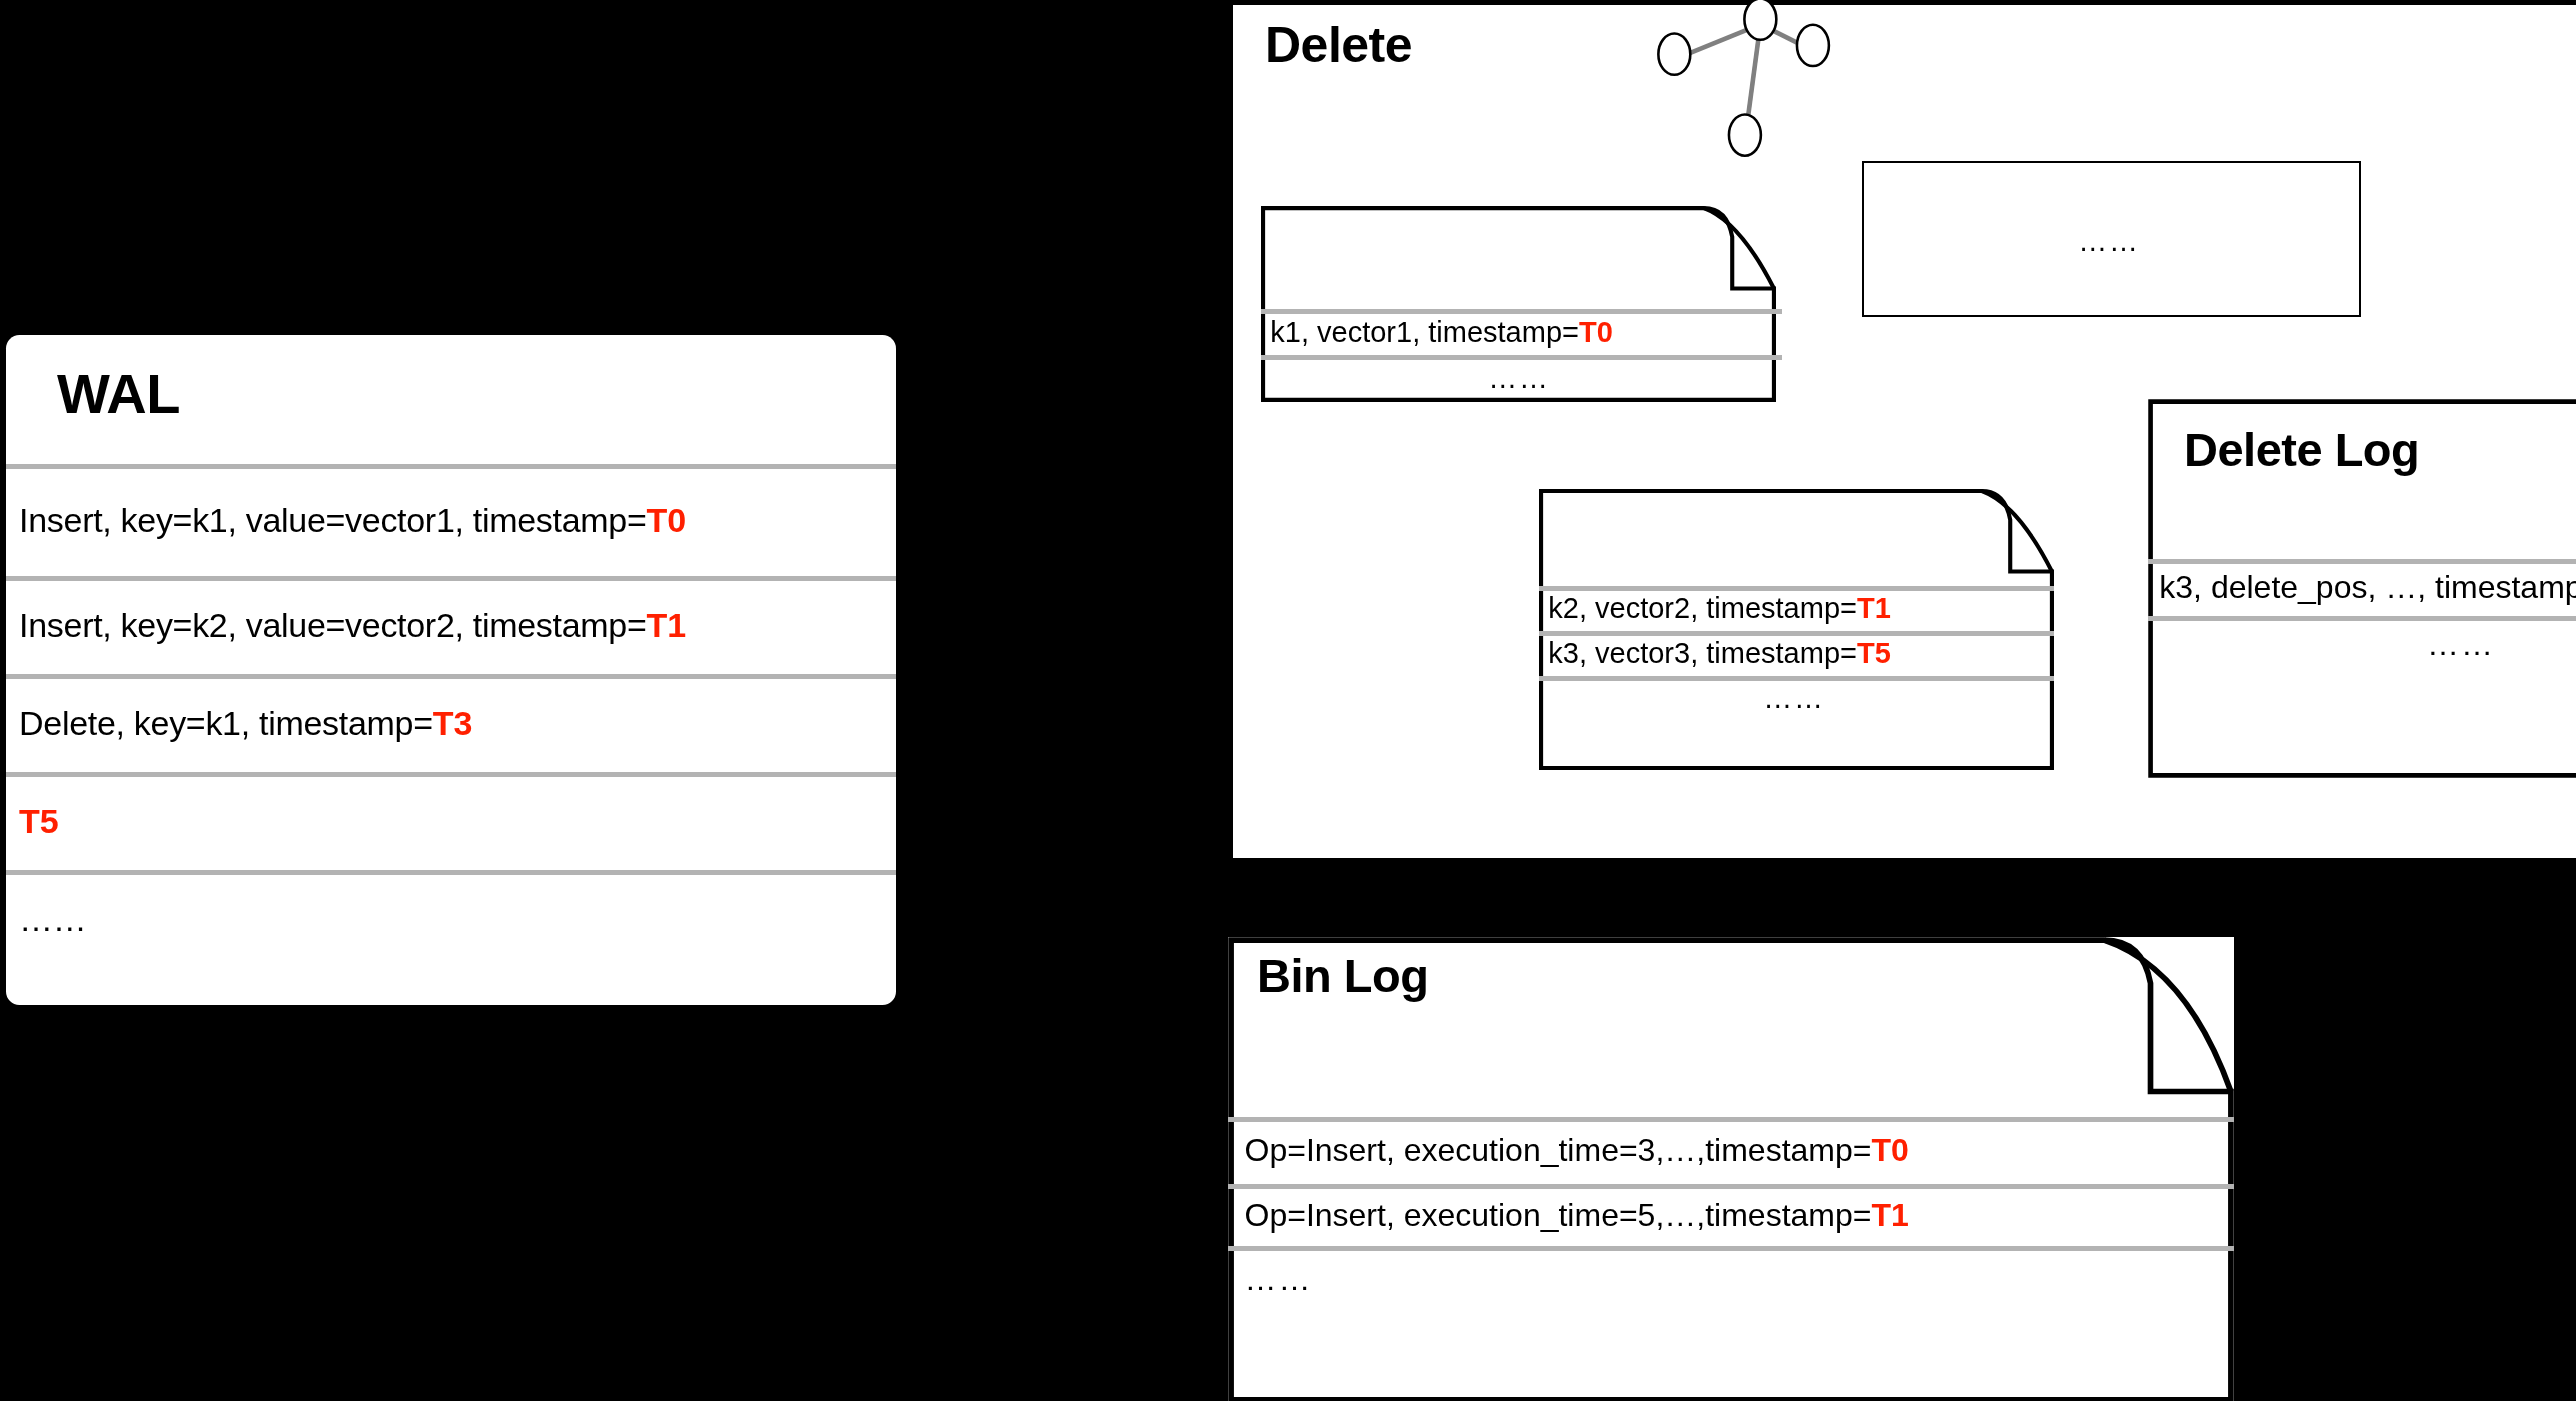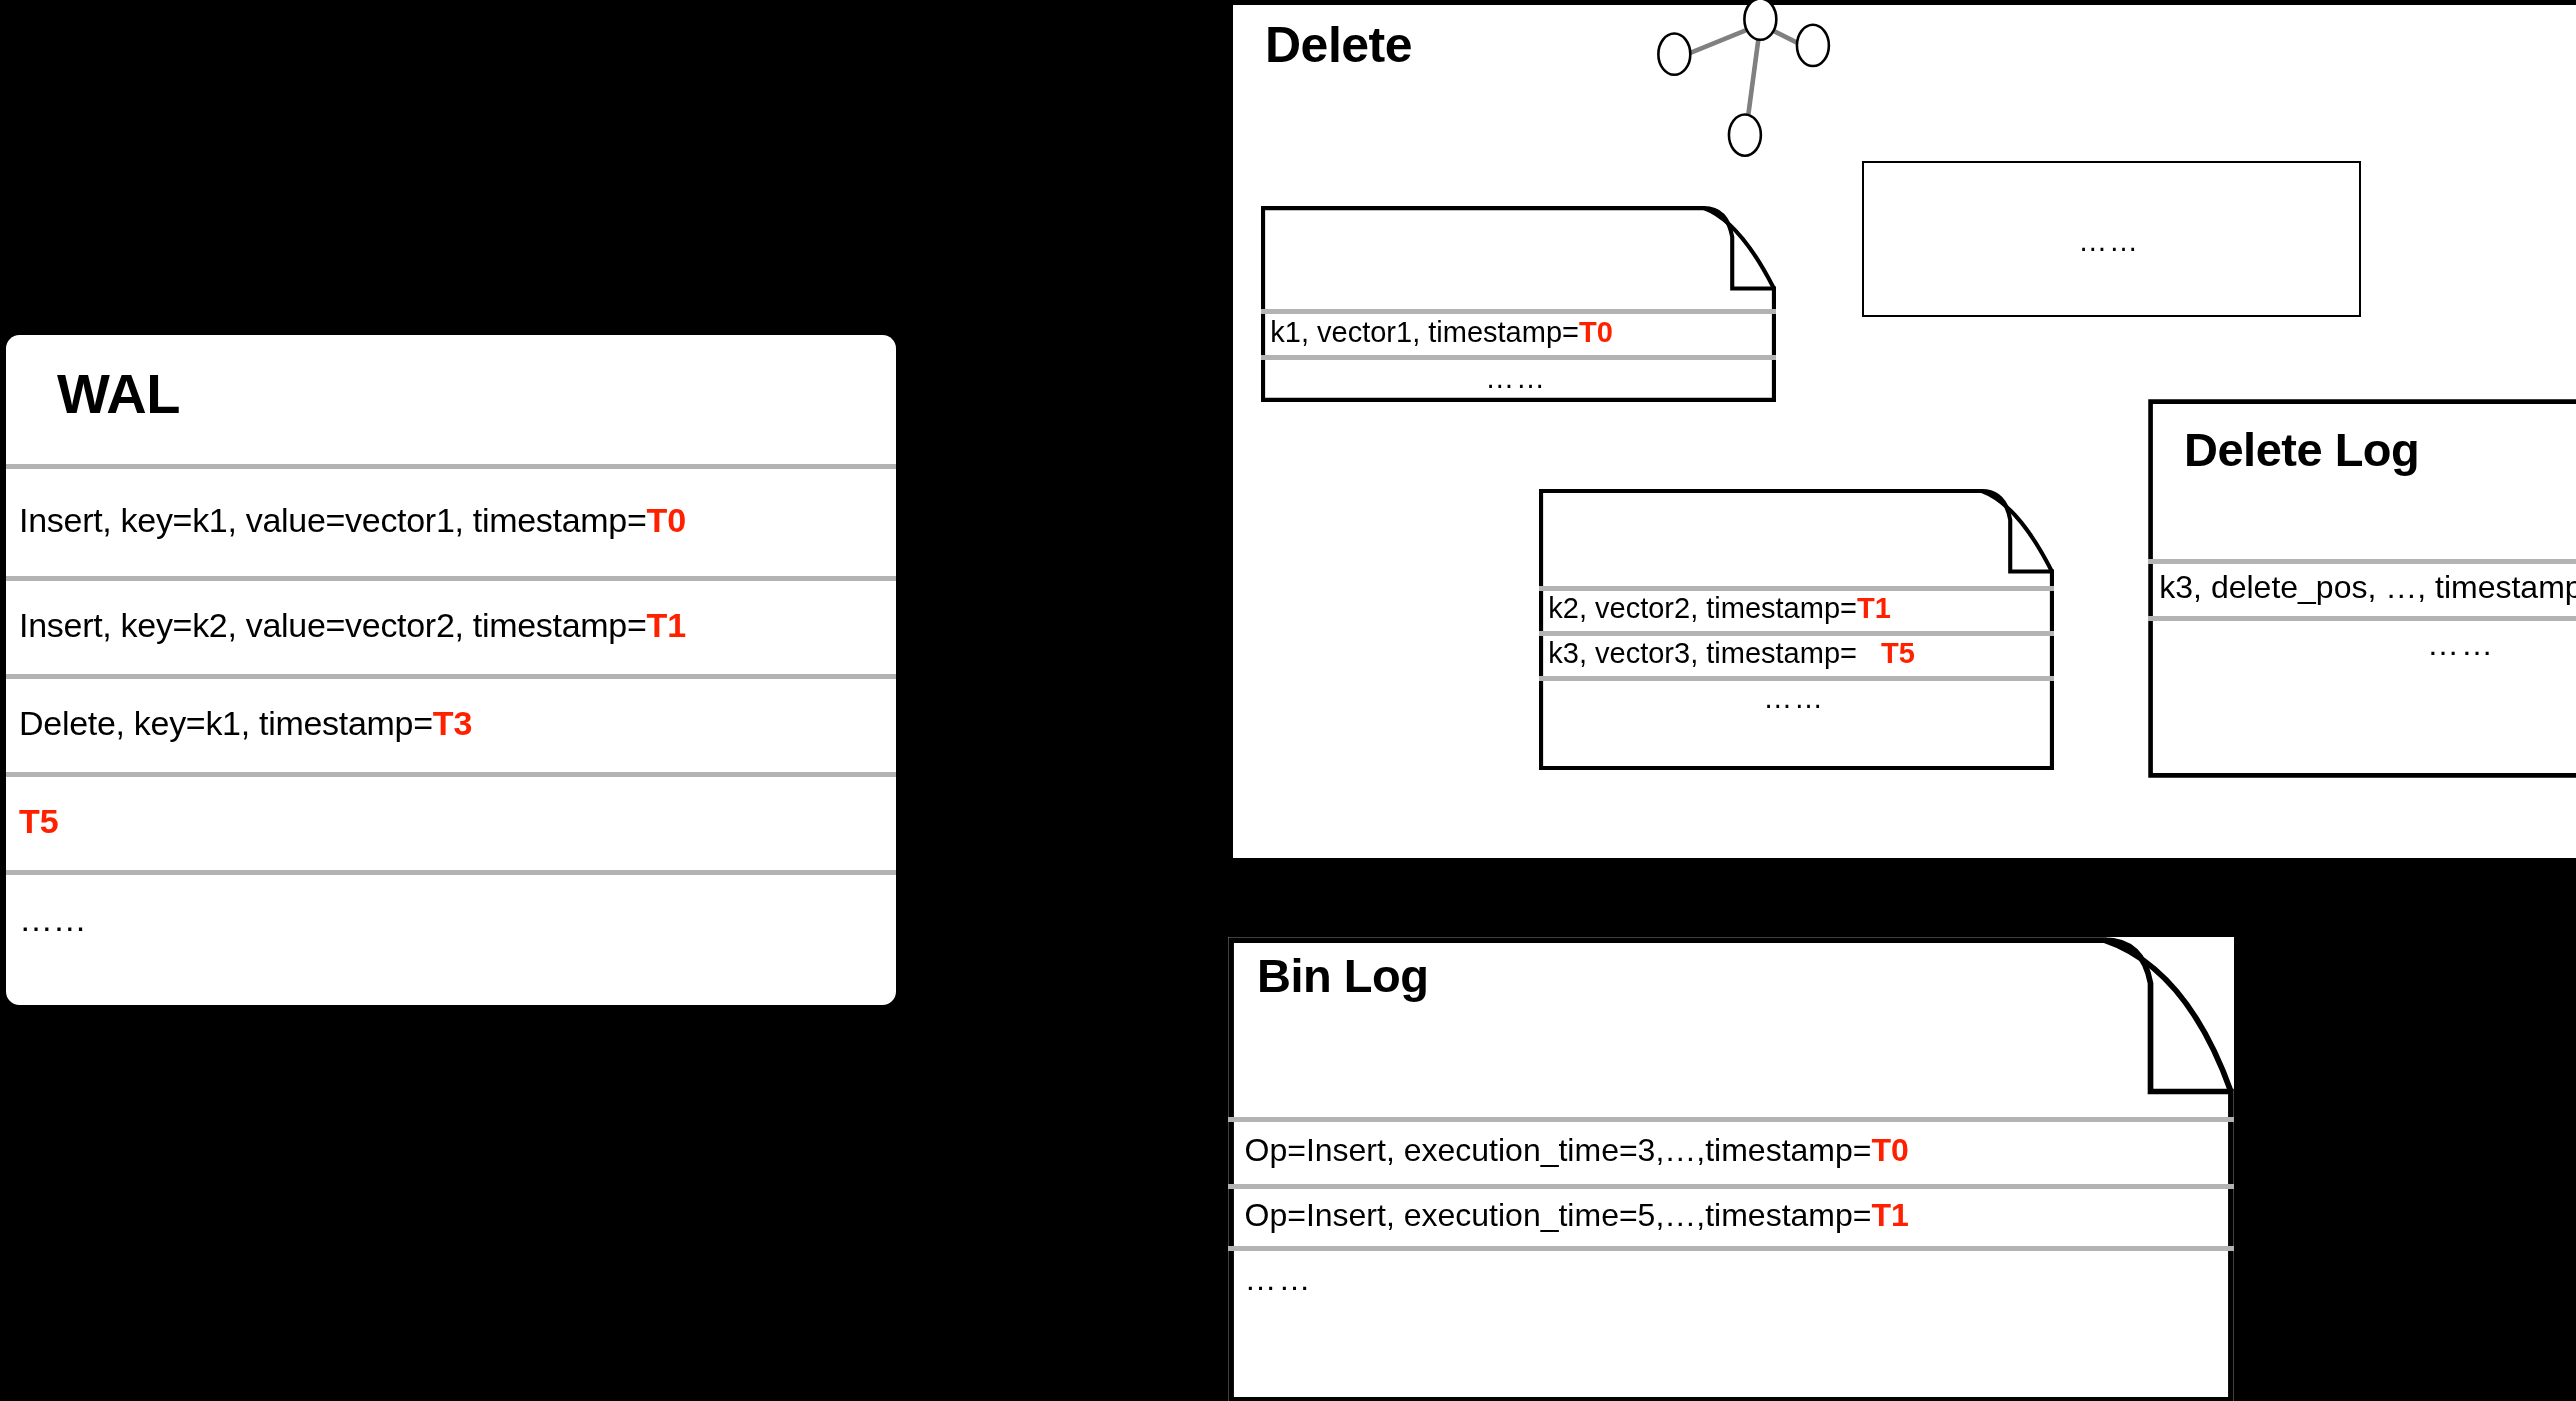--- a/index.html
+++ b/index.html
@@ -140,21 +140,21 @@
       <line x1="3417" y1="47" x2="3387" y2="272"></line>
     </g>
     <g fill="#ffffff" stroke="#000000" stroke-width="5">
       <ellipse cx="3417" cy="37" rx="31" ry="40"></ellipse>
       <ellipse cx="3250" cy="105" rx="31" ry="40"></ellipse>
       <ellipse cx="3519" cy="88" rx="31" ry="40"></ellipse>
       <ellipse cx="3387" cy="262" rx="31" ry="40"></ellipse>
     </g>
   </svg>
 
-  <div class="note" style="left:1261px; top:206px; width:515px; height:196px;">
+  <div class="note" style="left:1261px; top:206px; width:515px; height:196px;padding-left:6px;">
     <svg width="515" height="196" viewBox="0 0 1000 380" preserveAspectRatio="none">
       <path d="M4,4 L860,4 Q905,4 915,60 L915,160 L996,160 Q996,170 996,376 L4,376 Z" fill="#ffffff" stroke="#000000" stroke-width="8"></path>
       <path d="M860,4 Q930,30 996,160" fill="none" stroke="#000000" stroke-width="8"></path>
     </svg>
     <div class="inner rows" id="leaf-k1-rows" style="top:103px;">
         <div class="row" style="height: 46px; font-size: 29px; padding-left: 9.3px; padding-right: 5.2px;">
           <div class="divider" style="height: 4.6px;"></div>
           <span class="rowtext">k1, vector1, timestamp=</span>
           <span class="ts">T0</span>
         </div>
@@ -177,21 +177,21 @@
     <svg width="515" height="281" viewBox="0 0 1000 545" preserveAspectRatio="none">
       <path d="M4,4 L860,4 Q905,4 915,60 L915,160 L996,160 Q996,170 996,541 L4,541 Z" fill="#ffffff" stroke="#000000" stroke-width="8"></path>
       <path d="M860,4 Q930,30 996,160" fill="none" stroke="#000000" stroke-width="8"></path>
     </svg>
     <div class="inner rows" id="leaf-k2k3-rows" style="top:97px;">
         <div class="row" style="height: 45px; font-size: 29px; padding-left: 9.3px; padding-right: 5.2px;">
           <div class="divider" style="height: 4.6px;"></div>
           <span class="rowtext">k2, vector2, timestamp=</span>
           <span class="ts">T1</span>
         </div>
-        <div class="row" style="height: 45px; font-size: 29px; padding-left: 9.3px; padding-right: 5.2px; gap: 24px;">
+        <div class="row" style="height: 45px; font-size: 29px; padding-left: 9.3px; padding-right: 5.2px;">
           <div class="divider" style="height: 4.6px;"></div>
           <span class="rowtext">k3, vector3, timestamp=</span>
           <span class="ts">T5</span>
         </div>
         <div class="row centered" style="height: 45px; font-size: 29px; padding-left: 0px; padding-right: 5.2px; justify-content: center;">
           <div class="divider" style="height: 4.6px;"></div>
           <span class="rowtext dots">……</span>
         </div>
       </div>
   </div>

